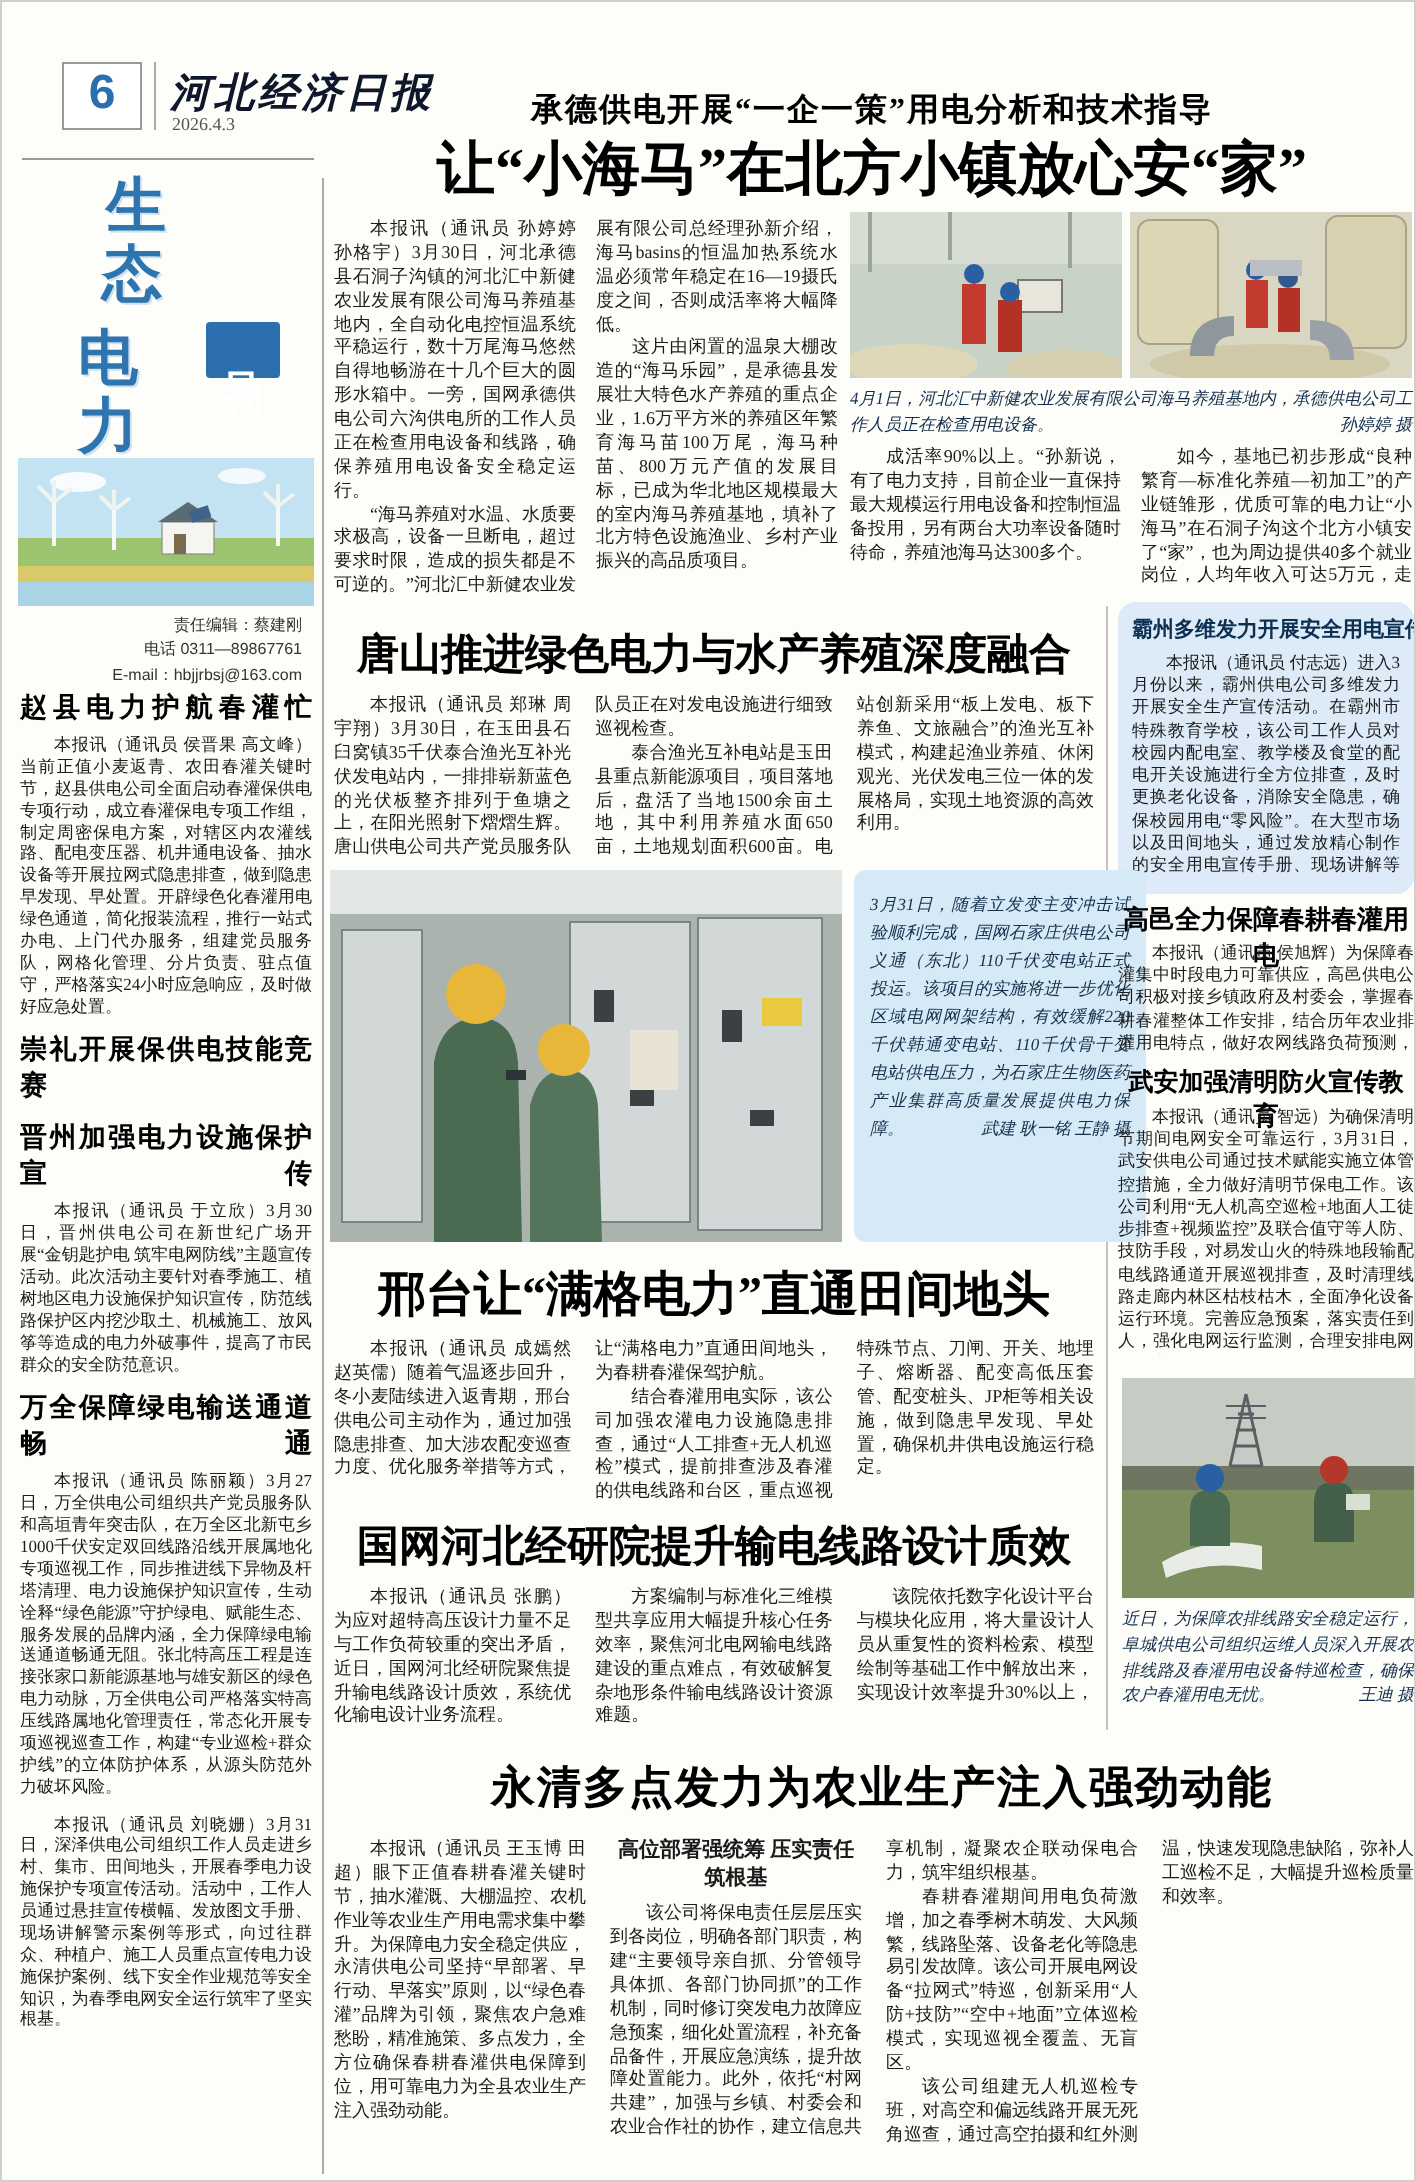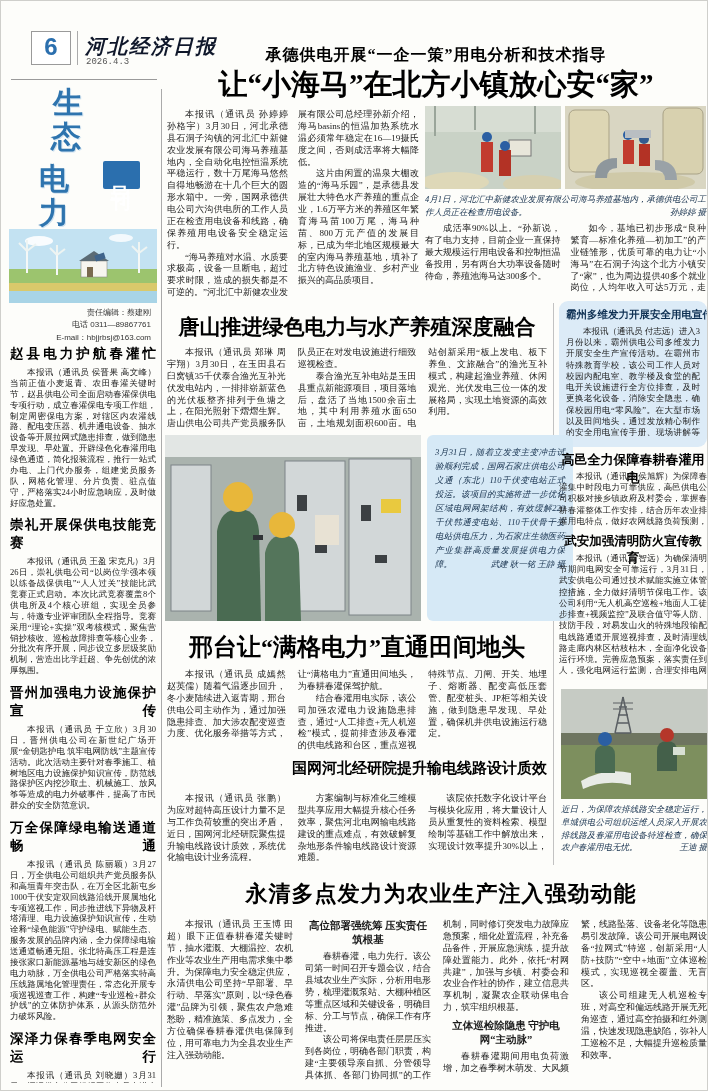--- a/index.html
+++ b/index.html
@@ -3,21 +3,21 @@
 <meta charset="utf-8">
 <style>
   html,body{margin:0;padding:0;background:#e8e8e4;}
   .page{position:relative;width:708px;height:1091px;background:#fdfdfa;margin:0 auto;
         font-family:"Liberation Serif",serif;color:#1a1a1a;overflow:hidden;border:1px solid #cfcfcb;box-sizing:border-box;}
   .abs{position:absolute;}
   
   .pagenum-box{width:38px;height:32px;border:1px solid #9a9a9a;background:#fff;text-align:center;}
   .pagenum{font-size:24px;line-height:30px;font-weight:bold;color:#2b6fae;font-family:"Liberation Sans",sans-serif;}
   .paper-name{font-size:20px;font-weight:bold;font-style:italic;color:#0f172a;letter-spacing:2px;}
-  .paper-date{font-size:9px;color:#555;font-family:Liberation Mono, monospace;}
+  .paper-date{font-size:9px;color:#555;font-family:Liberation Serif, serif;}
   .hdr-rule{height:1px;background:#9a9a9a;}
   
   .mast-char{font-size:30px;font-weight:bold;color:#2e74ae;font-family:"Liberation Serif",serif;
              text-shadow:1px 1px 0 #cfe2f0;}
   .badge{background:#2b6fae;color:#fff;writing-mode:vertical-rl;font-size:20px;font-weight:bold;
          padding:8px 5px;letter-spacing:6px;border-radius:2px;}
   .editor-block{font-size:8px;color:#333;text-align:right;line-height:1.55;font-family:"Liberation Sans",sans-serif;}
   
   .vrule{width:1px;background:#aaa;}
   
@@ -106,38 +106,34 @@
 
   <div class="abs" style="left:9px;top:344px;width:146px;height:738px;overflow:hidden;">
     <div class="sb-art">
       <h3 class="sb-hl">赵县电力护航春灌忙</h3>
       <div class="sb-bt">
           <p>本报讯（通讯员 侯晋果 高文峰）当前正值小麦返青、农田春灌关键时节，赵县供电公司全面启动春灌保供电专项行动，成立春灌保电专项工作组，制定周密保电方案，对辖区内农灌线路、配电变压器、机井通电设备、抽水设备等开展拉网式隐患排查，做到隐患早发现、早处置。开辟绿色化春灌用电绿色通道，简化报装流程，推行一站式办电、上门代办服务，组建党员服务队，网格化管理、分片负责、驻点值守，严格落实24小时应急响应，及时做好应急处置。</p>
         </div>
     </div>
     <div class="sb-art">
       <h3 class="sb-hl">崇礼开展保供电技能竞赛</h3>
-      <div class="sb-bt">
-          <p>本报讯（通讯员 王盈 宋克凡）3月26日，崇礼供电公司“以岗位学强本领 以练备战保供电”“人人过关”技能比武竞赛正式启动。本次比武竞赛覆盖8个供电所及4个核心班组，实现全员参与，特邀专业评审团队全程指导。竞赛采用“理论+实操”双考核模式，聚焦营销抄核收、巡检故障排查等核心业务，分批次有序开展，同步设立多层级奖励机制，营造出比学赶超、争先创优的浓厚氛围。</p>
-        </div>
     </div>
     <div class="sb-art">
       <h3 class="sb-hl">晋州加强电力设施保护宣传</h3>
       <div class="sb-bt">
           <p>本报讯（通讯员 于立欣）3月30日，晋州供电公司在新世纪广场开展“金钥匙护电 筑牢电网防线”主题宣传活动。此次活动主要针对春季施工、植树地区电力设施保护知识宣传，防范线路保护区内挖沙取土、机械施工、放风筝等造成的电力外破事件，提高了市民群众的安全防范意识。</p>
         </div>
     </div>
     <div class="sb-art">
       <h3 class="sb-hl">万全保障绿电输送通道畅通</h3>
       <div class="sb-bt">
           <p>本报讯（通讯员 陈丽颖）3月27日，万全供电公司组织共产党员服务队和高垣青年突击队，在万全区北新屯乡1000千伏安定双回线路沿线开展属地化专项巡视工作，同步推进线下异物及杆塔清理、电力设施保护知识宣传，生动诠释“绿色能源”守护绿电、赋能生态、服务发展的品牌内涵，全力保障绿电输送通道畅通无阻。张北特高压工程是连接张家口新能源基地与雄安新区的绿色电力动脉，万全供电公司严格落实特高压线路属地化管理责任，常态化开展专项巡视巡查工作，构建“专业巡检+群众护线”的立体防护体系，从源头防范外力破坏风险。</p>
         </div>
     </div>
     <div class="sb-art">
-      <h3 class="sb-hl">深泽力保春季电网安全运行</h3>
       <div class="sb-bt">
           <p>本报讯（通讯员 刘晓姗）3月31日，深泽供电公司组织工作人员走进乡村、集市、田间地头，开展春季电力设施保护专项宣传活动。活动中，工作人员通过悬挂宣传横幅、发放图文手册、现场讲解警示案例等形式，向过往群众、种植户、施工人员重点宣传电力设施保护案例、线下安全作业规范等安全知识，为春季电网安全运行筑牢了坚实根基。</p>
         </div>
     </div>
 
   </div>
 
   <div class="abs vrule" style="left:160px;top:88px;height:998px;"></div>
   <div class="abs vrule" style="left:552px;top:302px;height:562px;background:#c2c2c2;"></div>
 
@@ -269,32 +265,30 @@
       <path d="M96 62 Q96 52 106 52 Q116 52 116 62 L116 82 L96 82 Z" fill="#44604a"></path>
       <circle cx="106" cy="46" r="7" fill="#b5362a"></circle>
       <rect x="112" y="58" width="12" height="8" fill="#d8e0d4"></rect>
     </svg>
   </div>
   <div class="abs caption" style="left:560px;top:802px;width:146px;">
     <span>近日，为保障农排线路安全稳定运行，阜城供电公司组织运维人员深入开展农排线路及春灌用电设备特巡检查，确保农户春灌用电无忧。</span>
     <span class="credit">王迪 摄</span>
   </div>
 
-  <div class="abs sec-title" style="left:166px;top:758px;width:380px;font-size:15px;text-align:right;">国网河北经研院提升输电线路设计质效</div>
+  <div class="abs sec-title" style="left:166px;top:758px;width:380px;font-size:21px;">国网河北经研院提升输电线路设计质效</div>
   <div class="abs bt c3" style="left:166px;top:792px;width:380px;height:76px;">
     <p>本报讯（通讯员 张鹏）为应对超特高压设计力量不足与工作负荷较重的突出矛盾，近日，国网河北经研院聚焦提升输电线路设计质效，系统优化输电设计业务流程。</p>
     <p>方案编制与标准化三维模型共享应用大幅提升核心任务效率，聚焦河北电网输电线路建设的重点难点，有效破解复杂地形条件输电线路设计资源难题。</p>
     <p>该院依托数字化设计平台与模块化应用，将大量设计人员从重复性的资料检索、模型绘制等基础工作中解放出来，实现设计效率提升30%以上，为新型电力系统建设和电网高质量发展提供坚实技术支撑。</p>
   </div>
 
   <div class="abs sec-title" style="left:170px;top:878px;width:540px;font-size:22px;letter-spacing:1px;">永清多点发力为农业生产注入强劲动能</div>
   <div class="abs bt c4" style="left:166px;top:918px;width:540px;height:166px;">
     <p>本报讯（通讯员 王玉博 田超）眼下正值春耕春灌关键时节，抽水灌溉、大棚温控、农机作业等农业生产用电需求集中攀升。为保障电力安全稳定供应，永清供电公司坚持“早部署、早行动、早落实”原则，以“绿色春灌”品牌为引领，聚焦农户急难愁盼，精准施策、多点发力，全方位确保春耕春灌供电保障到位，用可靠电力为全县农业生产注入强劲动能。</p>
     <h4 class="subhd">高位部署强统筹 压实责任筑根基</h4>
-    <p>春耕春灌，电力先行。该公司第一时间召开专题会议，结合县域农业生产实际，分析用电形势，梳理灌溉泵站、大棚种植区等重点区域和关键设备，明确目标、分工与节点，确保工作有序推进。</p>
     <p>该公司将保电责任层层压实到各岗位，明确各部门职责，构建“主要领导亲自抓、分管领导具体抓、各部门协同抓”的工作机制，同时修订突发电力故障应急预案，细化处置流程，补充备品备件，开展应急演练，提升故障处置能力。此外，依托“村网共建”，加强与乡镇、村委会和农业合作社的协作，建立信息共享机制，凝聚农企联动保电合力，筑牢组织根基。</p>
-    <h4 class="subhd">立体巡检除隐患 守护电网“主动脉”</h4>
     <p>春耕春灌期间用电负荷激增，加之春季树木萌发、大风频繁，线路坠落、设备老化等隐患易引发故障。该公司开展电网设备“拉网式”特巡，创新采用“人防+技防”“空中+地面”立体巡检模式，实现巡视全覆盖、无盲区。</p>
     <p>该公司组建无人机巡检专班，对高空和偏远线路开展无死角巡查，通过高空拍摄和红外测温，快速发现隐患缺陷，弥补人工巡检不足，大幅提升巡检质量和效率。</p>
 
   </div>
 
 </div>
 
 </body></html>

